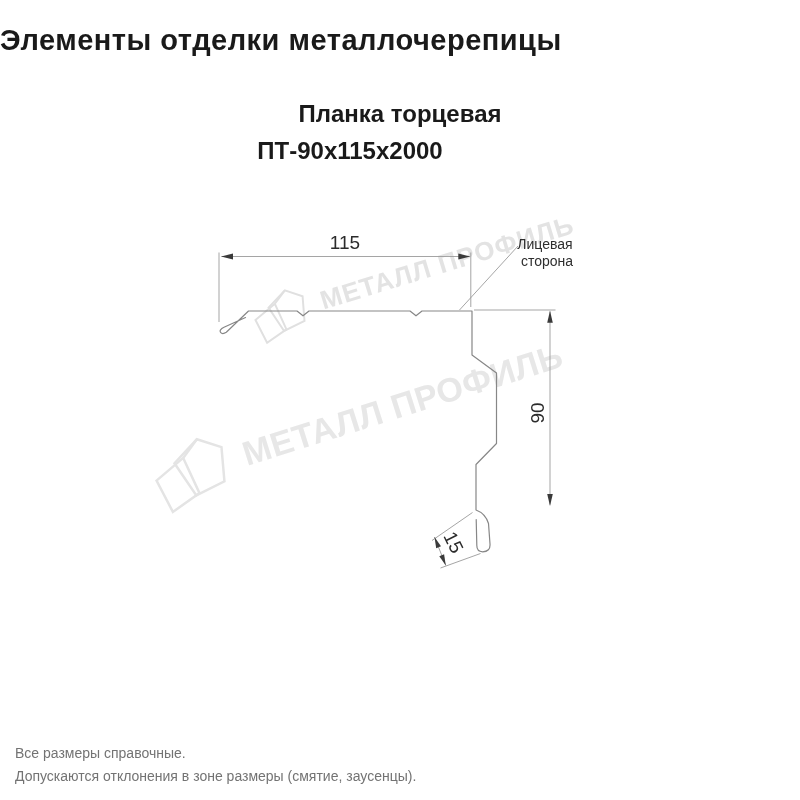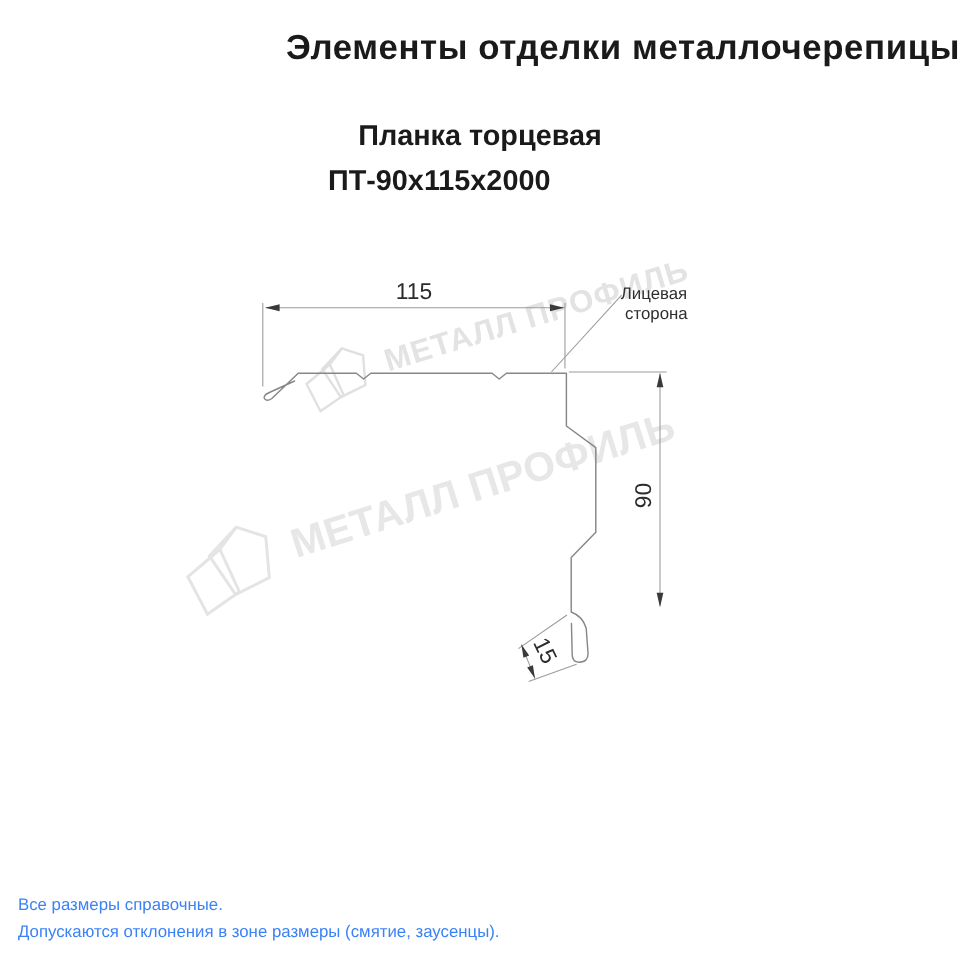--- a/index.html
+++ b/index.html
@@ -1,34 +1,34 @@
 <!DOCTYPE html>
 <html><head>
 <meta charset="utf-8">
 <style>
   html,body{margin:0;padding:0;background:#fff;}
   .page{
     position:relative;width:800px;height:800px;background:#fff;overflow:hidden;
     font-family:"Liberation Sans",sans-serif;color:#1a1a1a;
   }
-  .hdr-title{position:absolute;top:24px;left:0;width:800px;text-align:right;
+  .hdr-title{position:absolute;top:24px;left:0;width:800px;text-align:left;
     font-size:29px;font-weight:bold;letter-spacing:0.5px;margin:0;}
   .hdr-sub{position:absolute;top:100px;left:0;width:800px;text-align:center;
     font-size:24px;font-weight:bold;margin:0;}
-  .hdr-model{position:absolute;top:137px;left:16px;width:700px;text-align:center;
+  .hdr-model{position:absolute;top:137px;left:0;width:700px;text-align:center;
     font-size:24px;font-weight:bold;margin:0;}
   .wm{position:absolute;display:flex;align-items:center;gap:14px;
     color:#e3e3e3;font-weight:bold;white-space:nowrap;}
   .wm-upper{left:252px;top:296px;transform:rotate(-17deg);transform-origin:0 50%;
     font-size:26px;letter-spacing:1px;}
   .wm-lower{left:150px;top:448px;transform:rotate(-17.5deg);transform-origin:0 50%;
     font-size:34px;letter-spacing:0.5px;color:#e7e7e7;}
   .wm svg{display:block;}
   svg.draw{position:absolute;left:0;top:0;}
-  .footer{position:absolute;left:15px;top:742px;font-size:14px;line-height:23px;color:#3b82f6;}
+  .footer{position:absolute;left:15px;top:742px;font-size:14px;line-height:23px;color:#737373;}
   .footer p{margin:0;}
   .dim-text{font-family:"Liberation Sans",sans-serif;font-size:19px;fill:#2b2b2b;}
   .label-text{font-family:"Liberation Sans",sans-serif;font-size:14px;fill:#2e2e2e;}
 </style>
 </head>
 <body>
 
 <div class="page">
 
   <h1 class="hdr-title">Элементы отделки металлочерепицы</h1>

